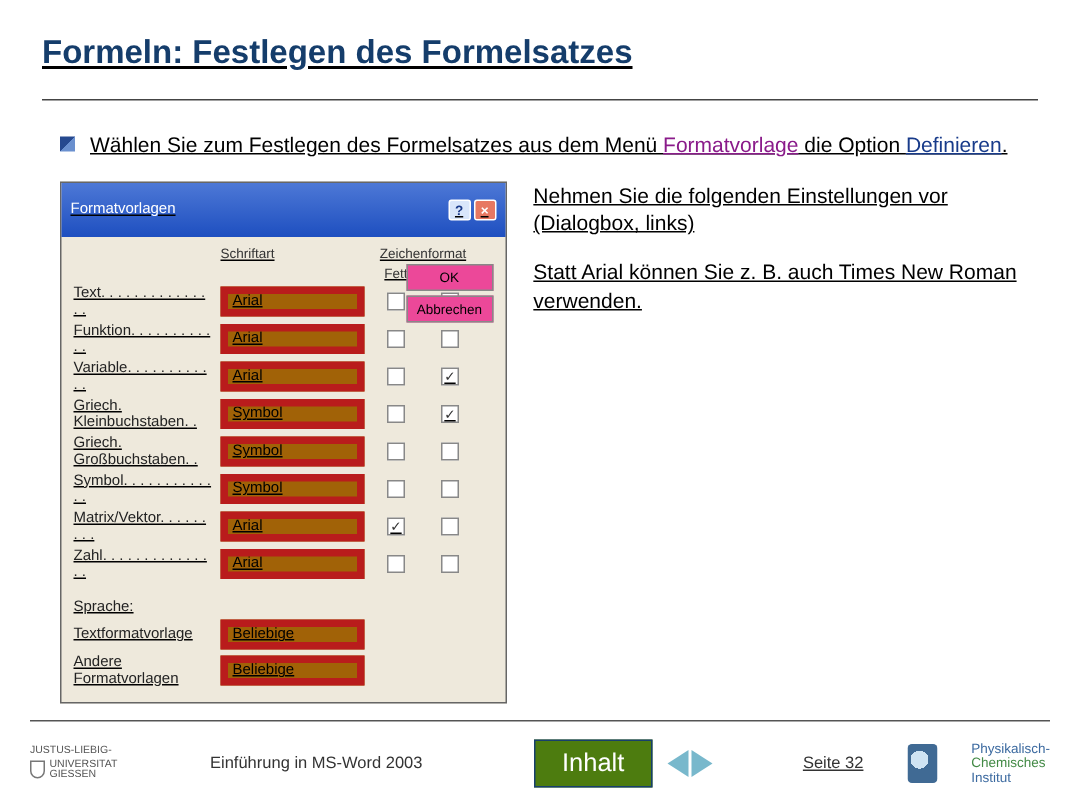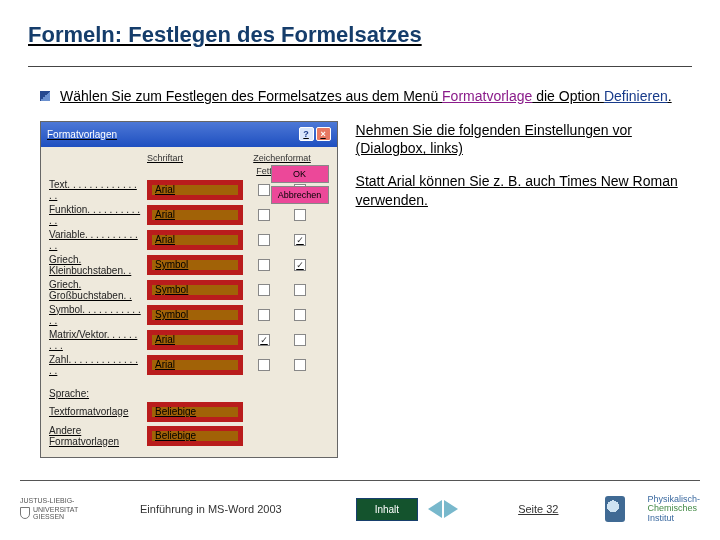--- a/index.html
+++ b/index.html
@@ -8,21 +8,21 @@
   .title { color: #153d6b; font-size: 22px; font-weight: bold; margin-bottom: 18px; }
   .hr { border: none; border-top: 1px solid #444; margin-bottom: 20px; }
   .bullet-row { display: flex; align-items: flex-start; margin-bottom: 14px; padding-left: 12px; }
   .bullet-icon { width: 10px; height: 10px; background: linear-gradient(135deg,#26498f 50%,#6a90cf 50%); margin-right: 10px; margin-top: 4px; flex-shrink: 0; }
   .bullet-text { font-size: 14px; line-height: 1.4; }
   .bullet-text .u { text-decoration: underline; }
   .bullet-text .blue { color: #183b8a; }
   .bullet-text .violet { color: #8a1b8a; }
   .content-row { display: flex; gap: 18px; padding-left: 12px; }
   .dialog { width: 352px; border: 1px solid #666; background: #eee9dc; font-size: 10px; font-family: Tahoma, sans-serif; }
-  .dialog-title { background: linear-gradient(#4d78d6,#1e4fc0); color: #fff; height: 25px; display: flex; align-items: center; padding: 0 6px; justify-content: space-between; }
+  .dialog-title { background: linear-gradient(#4d78d6,#1e4fc0); color: #fff; height: 36px; display: flex; align-items: center; padding: 0 6px; justify-content: space-between; }
   .dialog-title-btns { display: flex; gap: 2px; }
   .tbtn { width: 15px; height: 14px; background: #d9e6fb; border: 1px solid #fff; border-radius: 2px; display: flex; align-items: center; justify-content: center; font-size: 9px; color: #1a3a8a; font-weight: bold; }
   .tbtn.close { background: #e77862; color: #fff; }
   .dialog-body { padding: 6px 8px 10px 8px; position: relative; }
   .dialog-grid { display: grid; grid-template-columns: 92px 96px 30px 30px; gap: 3px 6px; align-items: center; }
   .dheader { color: #333; font-size: 9px; }
   .dlabel { color: #222; }
   .dinput { height: 20px; background: #a16207; border: 5px solid #b91c1c; padding: 0 3px; display: flex; align-items: center; overflow: hidden; }
   .dchk { width: 12px; height: 12px; border: 1px solid #888; background: #fff; margin: 0 auto; display: flex; align-items: center; justify-content: center; font-size: 9px; color: #333; }
   .dialog-btns { position: absolute; right: 8px; top: 18px; display: flex; flex-direction: column; gap: 3px; }
@@ -30,21 +30,21 @@
   .drow-space { grid-column: 1 / -1; height: 6px; }
   .side-text { font-size: 14px; line-height: 1.35; }
   .side-text p { margin-bottom: 14px; }
   .footer { position: absolute; left: 0; right: 0; bottom: 0; height: 60px; padding: 0 20px; }
   .footer-hr { border: none; border-top: 1px solid #555; margin-bottom: 4px; }
   .footer-row { display: flex; align-items: center; height: 48px; }
   .logo-left { width: 120px; font-size: 7px; color: #555; line-height: 1.1; }
   .logo-left .uni { display: flex; align-items: center; gap: 3px; margin-top: 1px; }
   .shield { width: 10px; height: 12px; border: 1px solid #777; border-radius: 0 0 5px 5px; }
   .ftext { font-size: 11px; color: #333; }
-  .inhalt-btn { background: #14532d; color: #fff; font-size: 10px; padding: 5px 18px; margin-left: 74px; border: 1px solid #173f6d; }
+  .inhalt-btn { background: #4d7c0f; color: #fff; font-size: 17px; padding: 5px 18px; margin-left: 74px; border: 1px solid #173f6d; }
   .nav-arrows { display: flex; gap: 2px; margin-left: 10px; }
   .arrow { width: 0; height: 0; border-top: 9px solid transparent; border-bottom: 9px solid transparent; }
   .arrow.left { border-right: 14px solid #78b8cc; }
   .arrow.right { border-left: 14px solid #78b8cc; }
   .page-no { font-size: 11px; color: #333; margin-left: 60px; text-decoration: underline; }
   .logo-right { margin-left: auto; text-align: left; font-size: 9px; line-height: 1.05; display: flex; gap: 22px; align-items: center; }
   .logo-right .mark { width: 20px; height: 26px; background: radial-gradient(circle at 40% 40%, #cfe3f2 6px, transparent 6px), #406a94; border-radius: 3px; }
   .logo-right .lbl .l1 { color: #3c6aa0; }
   .logo-right .lbl .l2 { color: #438a46; }
   .logo-right .lbl .l3 { color: #3c6aa0; }

